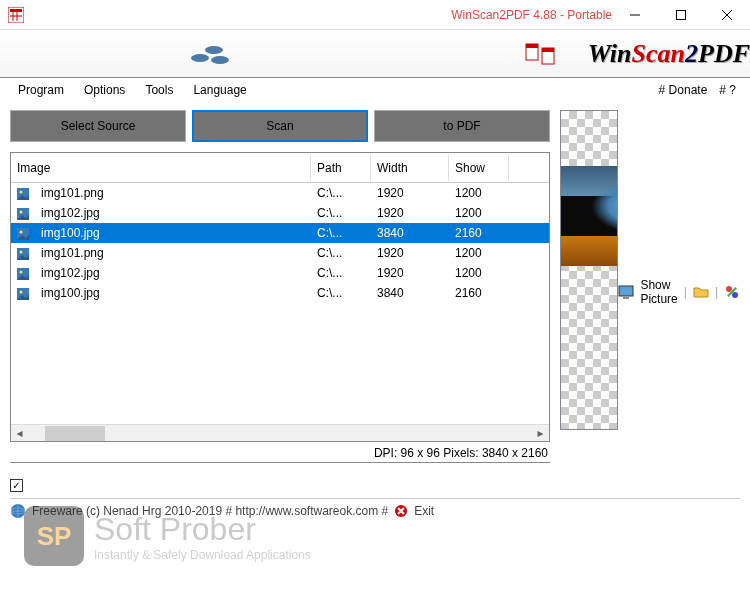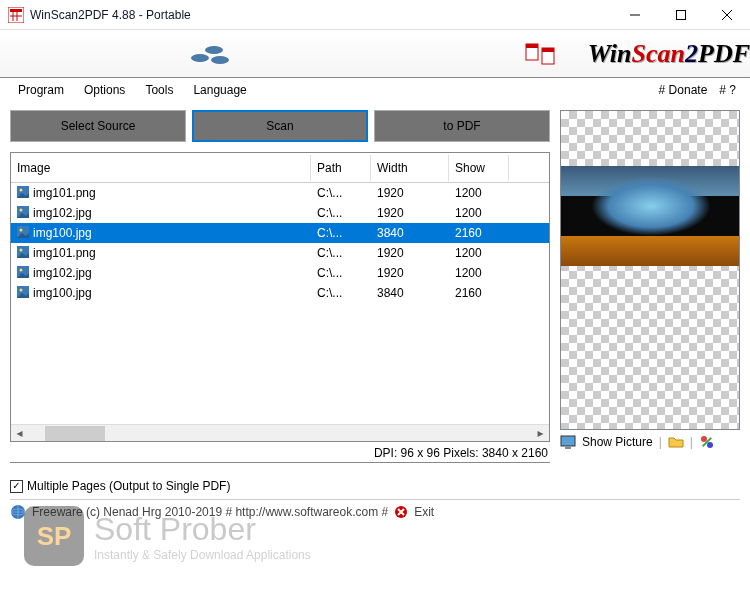--- a/index.html
+++ b/index.html
@@ -15,21 +15,21 @@
 }
 .titlebar {
   height: 30px;
   display: flex;
   align-items: center;
   padding: 0 0 0 8px;
   background: #fff;
   border-bottom: 1px solid #ddd;
 }
 .titlebar .app-icon { width: 16px; height: 16px; margin-right: 6px; display: flex; align-items: center; justify-content: center; }
-.titlebar .title { flex: 1; font-size: 12px; color: #0f172a; }
+.titlebar .title { flex: 1; font-size: 12px; color: #ef4444; text-align: right; }
 .win-controls { display: flex; }
 .win-controls .btn { width: 46px; height: 30px; display: flex; align-items: center; justify-content: center; color: #000; }
 
 .banner {
   height: 48px;
   background: linear-gradient(#fff, #f5f5f5);
   display: flex;
   align-items: center;
   justify-content: flex-end;
   border-bottom: 1px solid #888;
@@ -50,21 +50,21 @@
   padding: 0 8px;
   background: #fff;
   font-size: 12px;
 }
 .menubar .menu { padding: 4px 10px; }
 .menubar .spacer { flex: 1; }
 .menubar .right-item { padding: 4px 6px; }
 
 .content { display: flex; padding: 8px 10px 0 10px; gap: 10px; }
 .left-pane { flex: 1; display: flex; flex-direction: column; min-width: 0; }
-.right-pane { width: 180px; display: flex; flex-direction: column; }
+.right-pane { width: 180px; display: flex; flex-direction: row; }
 
 .button-row { display: flex; gap: 6px; margin-bottom: 10px; }
 .big-btn {
   flex: 1;
   height: 32px;
   background: #737373;
   border: 1px solid #adadad;
   font-size: 12px;
   display: flex;
   align-items: center;
@@ -76,21 +76,21 @@
 .list-header { display: flex; border-bottom: 1px solid #ccc; background: #fff; font-size: 12px; height: 30px; align-items: center; }
 .list-header .cell { padding: 6px; border-right: 1px solid #e0e0e0; }
 .cell-img { width: 300px; flex-shrink: 0; }
 .cell-path { width: 60px; flex-shrink: 0; }
 .cell-w { width: 78px; flex-shrink: 0; }
 .cell-h { width: 60px; flex-shrink: 0; }
 .list-body { flex: 1; overflow: hidden; }
 .list-row { display: flex; height: 20px; align-items: center; font-size: 12px; }
 .list-row.selected { background: #0078d7; color: #fff; }
 .list-row .cell { padding: 0 6px; white-space: nowrap; overflow: hidden; }
-.list-row .cell-img { display: flex; align-items: flex-start; gap: 4px; }
+.list-row .cell-img { display: flex; align-items: flex-end; gap: 12px; }
 .hscroll { height: 17px; background: #f0f0f0; border-top: 1px solid #ddd; display: flex; align-items: center; }
 .hscroll .thumb { height: 15px; background: #cdcdcd; width: 60px; margin-left: 17px; }
 .hscroll .arrow { width: 17px; height: 17px; display: flex; align-items: center; justify-content: center; color: #606060; }
 .hscroll .spacer { flex: 1; }
 
 .status-right { text-align: right; font-size: 12px; padding: 4px 2px; height: 20px; }
 .sep-line { border-top: 1px solid #888; margin: 0 0 6px 0; }
 
 .checkerboard {
   width: 180px; height: 320px;
@@ -364,21 +364,20 @@
             <rect x="7" y="2" width="2" height="12" fill="#4a4" transform="rotate(45 8 8)"></rect>
           </svg>
       </span>
     </div>
   </div>
 </div>
 
 <div class="bottom-area">
   <div class="checkbox-row">
     <span class="checkbox">✓</span>
-    <span>Multiple Pages (Output to Single PDF)</span>
   </div>
   <div class="statusbar">
     <span>
       <svg width="16" height="16">
           <circle cx="8" cy="8" r="7" fill="#3a7aba"></circle>
           <ellipse cx="8" cy="8" rx="7" ry="3" fill="none" stroke="#9cf" stroke-width="0.5"></ellipse>
           <path d="M8 1v14M1 8h14" stroke="#9cf" stroke-width="0.5"></path>
         </svg>
     </span>
     <span>Freeware (c) Nenad Hrg 2010-2019 # http://www.softwareok.com # </span>

